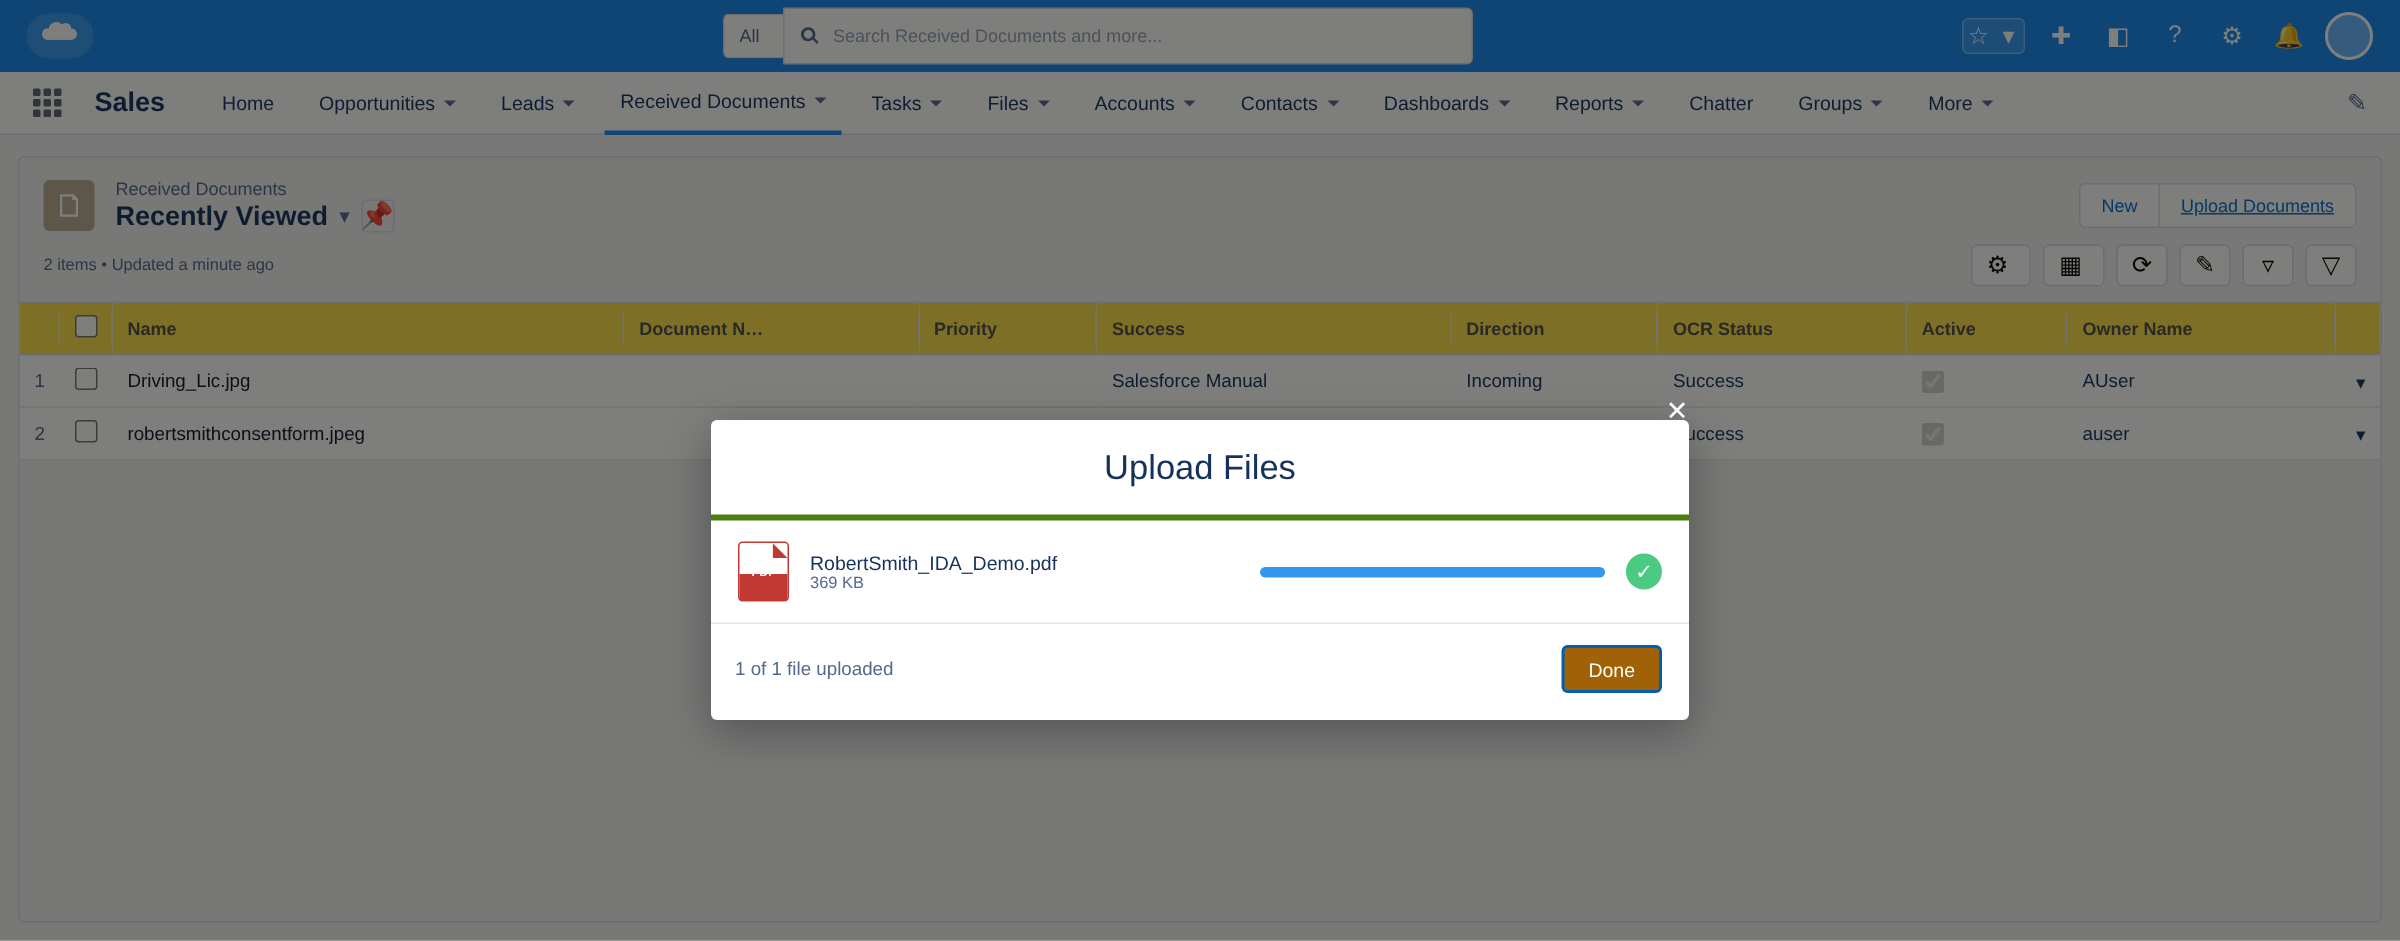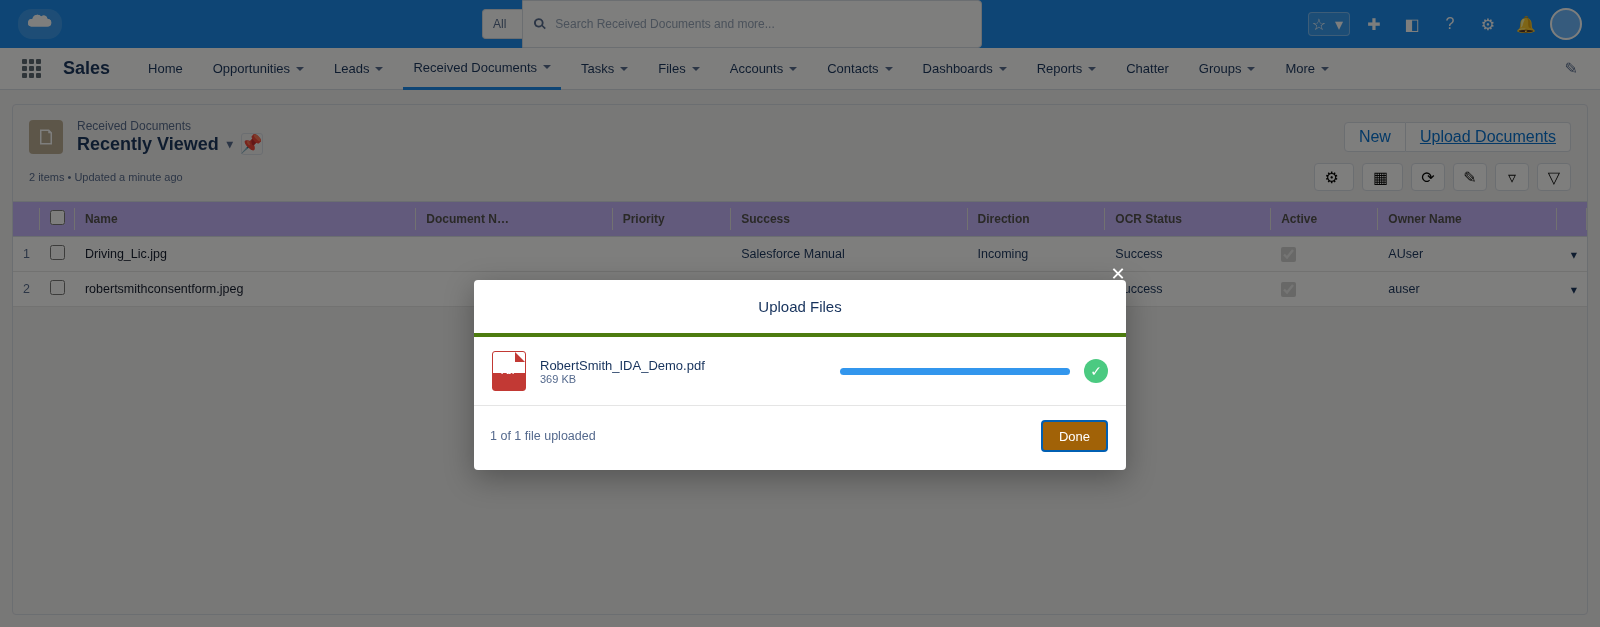--- a/index.html
+++ b/index.html
@@ -5,21 +5,21 @@
   * { box-sizing: border-box; margin: 0; padding: 0; }
   html, body { width: 1600px; height: 627px; font-family: -apple-system, "Segoe UI", Arial, sans-serif; background: #f3f2f2; overflow: hidden; }
   .backdrop { position: absolute; inset: 0; background: rgba(8,7,5,0.52); display: flex; align-items: flex-start; justify-content: center; padding-top: 280px; }
 
   
   .gh { position: absolute; left: 0; right: 0; top: 0; height: 48px; background: #0070d2; background: linear-gradient(#1589ee,#1589ee); display: flex; align-items: center; padding: 0 18px; }
   .gh .cloud { width: 44px; height: 30px; border-radius: 14px; background: #ffffff26; position: relative; display:flex; align-items:center; justify-content:center; }
   .gh .cloud svg { filter: drop-shadow(0 0 0 #fff); }
   .gh .sbox { margin-left: 420px; display:flex; align-items:center; gap:0; }
   .gh .all { height: 30px; background:#fff; border:1px solid #d8dde6; border-right:none; border-radius: 4px 0 0 4px; padding: 0 10px; display:flex; align-items:center; gap:6px; color:#54698d; font-size:12px;}
-  .gh .sinput { height: 48px; width: 460px; background:#fff; border:1px solid #d8dde6; border-radius:0 4px 4px 0; display:flex; align-items:center; gap:8px; padding:0 10px; color:#54698d; font-size:12px; }
+  .gh .sinput { height: 38px; width: 460px; background:#fff; border:1px solid #d8dde6; border-radius:0 4px 4px 0; display:flex; align-items:center; gap:8px; padding:0 10px; color:#54698d; font-size:12px; }
   .gh .right { margin-left:auto; display:flex; align-items:center; gap:10px; }
   .gh .twin { display:flex; border:1px solid #ffffff55; border-radius:4px; background:#ffffff22; }
   .gh .twin span { width:20px; height:22px; display:flex; align-items:center; justify-content:center; color:#fff; }
   .gh .hicon { width:28px; height:28px; display:flex; align-items:center; justify-content:center; color:#fff; }
   .gh .avatar { width:32px; height:32px; border-radius:50%; background:#6ab7ff; border:2px solid #fff; }
 
   
   .nav { position: absolute; left:0; right:0; top:48px; height:42px; background:#fff; border-bottom:1px solid #d8dde6; display:flex; align-items:center; padding:0 22px; gap:10px; }
   .nav .waffle { display:grid; grid-template-columns:repeat(3,5px); grid-template-rows:repeat(3,5px); gap:2px; margin-right:12px; }
   .nav .waffle span { width:5px; height:5px; background:#5a6872; border-radius:1px; }
@@ -30,48 +30,48 @@
   .nav .pencil { margin-left:auto; color:#54698d; }
 
   
   .lvwrap { position:absolute; left:12px; right:12px; top:104px; bottom:12px; background:#f3f2f2; border:1px solid #d8dde6; border-radius:4px; overflow:hidden; }
   .lvhdr { display:flex; align-items:center; padding:14px 16px 8px 16px; gap:14px; position:relative; }
   .lvhdr .badge { width:34px; height:34px; border-radius:4px; background:#baac93; display:flex; align-items:center; justify-content:center; }
   .lvhdr .titles .sub { font-size:12px; color:#54698d; }
   .lvhdr .titles .main { font-size:18px; font-weight:700; color:#16325c; display:flex; align-items:center; gap:8px;}
   .lvhdr .pin { width:22px; height:22px; border:1px solid #d8dde6; border-radius:3px; display:flex; align-items:center; justify-content:center; color:#54698d; }
   .lvhdr .btnrow { margin-left:auto; display:flex; }
-  .lvhdr .btn { height:30px; background:#fff; border:1px solid #d8dde6; color:#0070d2; font-size:16px; padding:0 14px; display:flex; align-items:center; }
+  .lvhdr .btn { height:30px; background:#fff; border:1px solid #d8dde6; color:#0070d2; font-size:12px; padding:0 14px; display:flex; align-items:center; }
   .lvhdr .btn:first-child{ border-radius:4px 0 0 4px; }
   .lvhdr .btn:last-child{ border-radius:0 4px 4px 0; border-left:none;text-decoration:underline; }
 
   .lvmeta { display:flex; align-items:center; justify-content:space-between; padding:0 16px 10px 16px; }
   .lvmeta .count { font-size:11px; color:#54698d; }
   .lvmeta .tools { display:flex; align-items:center; gap:8px;}
   .lvmeta .listsearch { display:flex; align-items:center; gap:6px; height:28px; width:240px; border:1px solid #d8dde6; border-radius:4px; background:#fff; padding:0 8px; color:#54698d; font-size:12px; font-style:italic;}
   .lvmeta .tb { width:34px; height:28px; border:1px solid #d8dde6; background:#fff; border-radius:4px; display:flex; align-items:center; justify-content:center; }
   .lvmeta .tb.group { width:auto; padding:0 10px; gap:4px; }
 
   
   .tbl { width:100%; border-collapse:collapse; background:#fff; }
-  .tbl th { text-align:left; font-size:12px; font-weight:600; color:#514f4d; padding:8px 10px; border-top:1px solid #d8dde6; border-bottom:1px solid #d8dde6; background:#c4b5fd; position:relative; }
+  .tbl th { text-align:left; font-size:12px; font-weight:600; color:#514f4d; padding:8px 10px; border-top:1px solid #d8dde6; border-bottom:1px solid #d8dde6; background:#fde047; position:relative; }
   .tbl th::after { content:""; position:absolute; right:0; top:6px; bottom:6px; width:1px; background:#e5e5e5; }
   .tbl td { font-size:12.5px; color:#16325c; padding:8px 10px; border-bottom:1px solid #e5e5e5; }
   .tbl .rownum { text-align:right; width:26px; color:#54698d; }
   .tbl .ck { width:28px; }
   .tbl input[type=checkbox] { width:15px; height:15px; }
   .tbl a { color:#0f172a; text-decoration:none; }
   .tbl .activecell { display:flex; justify-content:flex-start; }
   .tbl .activecell input { accent-color:#0070d2; }
   .tbl .menu { text-align:right; width:30px; }
 
   
   .modal { width: 652px; background:#fff; border-radius:4px; box-shadow:0 8px 30px rgba(0,0,0,.3); position:relative; }
   .modal .closebtn { position:absolute; top:-20px; right:-6px; width:28px; height:28px; border-radius:50%; display:flex; align-items:center; justify-content:center; color:#fff; font-size:18px; cursor:pointer; }
-  .modal h2 { font-size:15px; font-weight:400; color:#16325c; text-align:center; padding:18px 0; }
+  .modal h2 { font-size:23px; font-weight:400; color:#16325c; text-align:center; padding:18px 0; }
   .modal .filerow { display:flex; align-items:center; gap:14px; padding:14px 18px; border-top:4px solid #4d7c0f; border-bottom:1px solid #e5e5e5; }
   .modal .pdf { width:34px; height:40px; border:1px solid #c23934; border-radius:3px; display:flex; align-items:center; justify-content:center; font-size:8px; font-weight:700; color:#fff; background:linear-gradient(#fff 0 55%, #c23934 55% 100%); position:relative;}
   .modal .pdf::before { content:""; position:absolute; top:0; right:0; width:10px; height:10px; background:#c23934; clip-path: polygon(0 0, 100% 100%, 0 100%); }
   .modal .fn { flex:1; }
   .modal .fn .nm { font-size:13px; color:#16325c; }
   .modal .fn .sz { font-size:11px; color:#54698d; }
   .modal .bar { width:230px; height:7px; border-radius:4px; background:#3296ed; }
   .modal .okcirc { width:24px; height:24px; border-radius:50%; background:#4bca81; display:flex; align-items:center; justify-content:center; color:#fff; font-size:14px; }
   .modal .footer { display:flex; align-items:center; justify-content:space-between; padding:14px 18px 18px 16px; }
   .modal .footer .status { font-size:12.5px; color:#54698d; }

